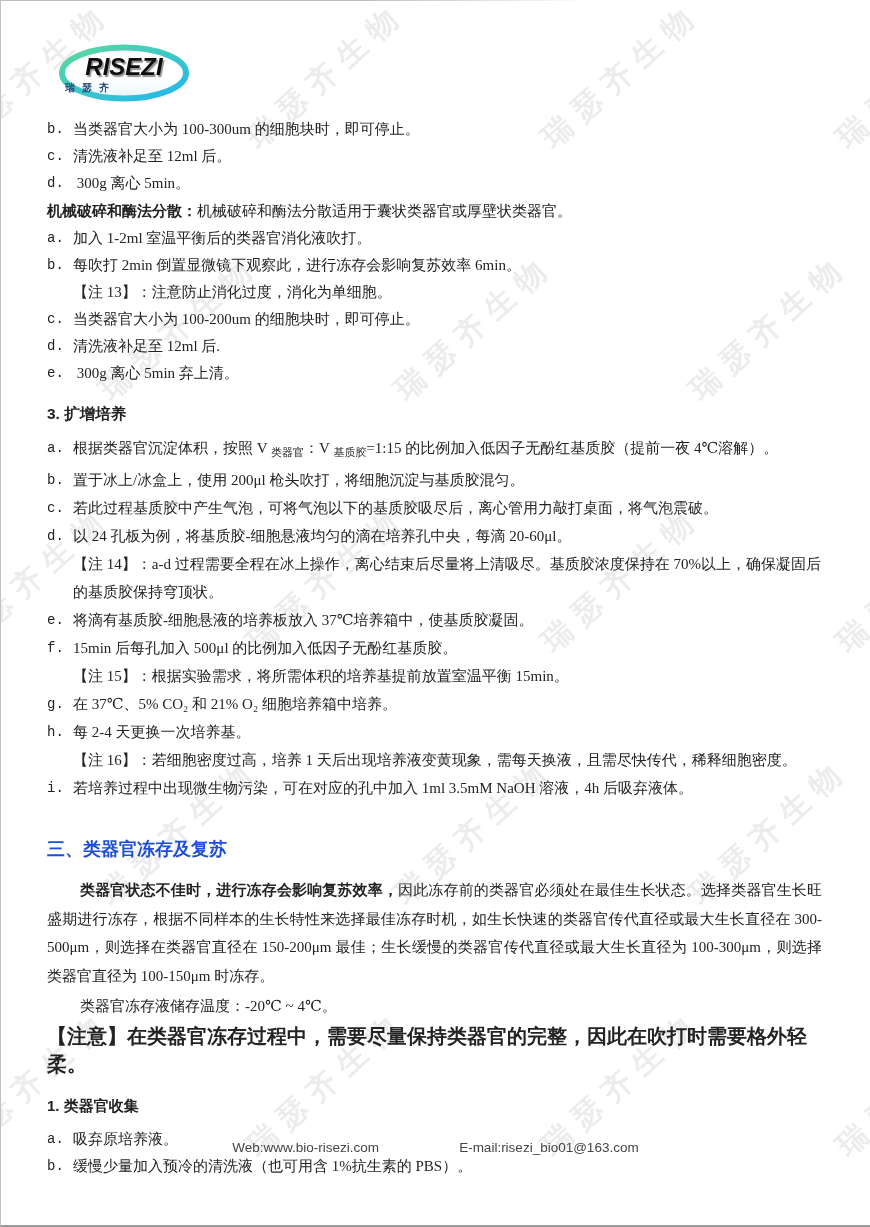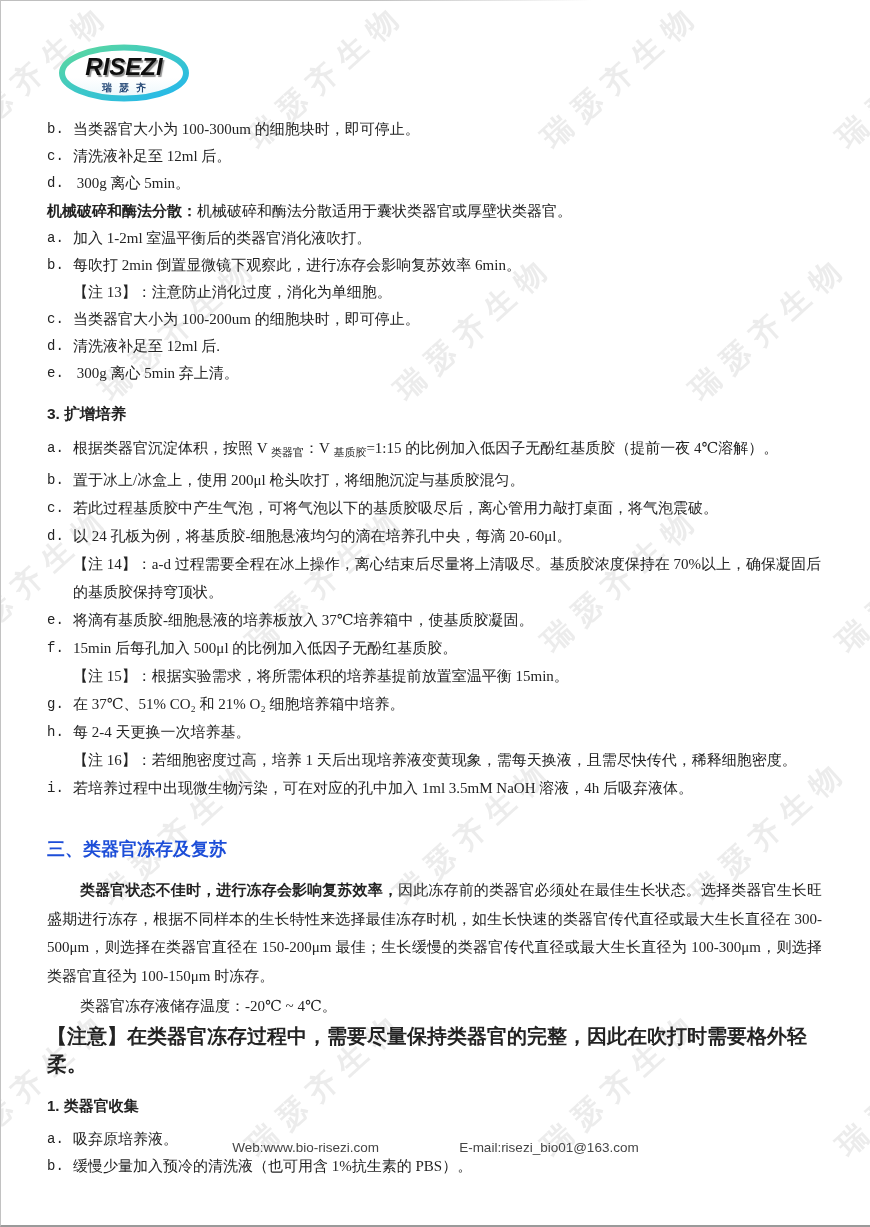--- a/index.html
+++ b/index.html
@@ -18,21 +18,21 @@
     font-family:"Liberation Sans",sans-serif;}
   
   .content{position:relative;z-index:1;padding:0 48px 0 46px;}
   
   .logo{position:relative;width:132px;height:58px;margin:44px 0 14px 11px;}
   .logo svg{position:absolute;inset:0;}
   .logo-brand{position:absolute;left:0;right:0;top:9px;text-align:center;
     font-family:"Liberation Sans",sans-serif;font-style:italic;font-weight:bold;
     font-size:24px;letter-spacing:0px;color:#0e0e0e;
     text-shadow:1.5px 1.5px 1px rgba(110,110,110,0.75);}
-  .logo-cn{position:absolute;left:0;right:0;top:37px;text-align:center;
+  .logo-cn{position:absolute;left:0;right:0;top:37px;
     font-family:"Liberation Sans",sans-serif;font-size:10px;font-weight:bold;
     color:#274a78;letter-spacing:7px;text-indent:7px;}
   
   .li{display:flex;line-height:27px;font-size:15px;}
   .li .lbl{flex:0 0 26px;font-family:"Liberation Mono","DejaVu Sans Mono",monospace;font-size:14px;}
   .li .txt{flex:1;white-space:pre-wrap;}
   .li.note .txt{white-space:normal;}
   .sec3 .li{line-height:28px;}
   .bold{font-weight:bold;font-family:"Liberation Sans",sans-serif;}
   .h-mech{line-height:27px;font-size:15px;}
@@ -170,21 +170,21 @@
       <div class="li">
           <span class="lbl">f.</span>
           <span class="txt">15min 后每孔加入 500μl 的比例加入低因子无酚红基质胶。</span>
         </div>
       <div class="li note">
           <span class="lbl"></span>
           <span class="txt">【注 15】：根据实验需求，将所需体积的培养基提前放置室温平衡 15min。</span>
         </div>
       <div class="li">
           <span class="lbl">g.</span>
-          <span class="txt">在 37℃、51% CO₂ 和 21% O₂ 细胞培养箱中培养。</span>
+          <span class="txt">在 37℃、5% CO₂ 和 21% O₂ 细胞培养箱中培养。</span>
         </div>
       <div class="li">
           <span class="lbl">h.</span>
           <span class="txt">每 2-4 天更换一次培养基。</span>
         </div>
       <div class="li note">
           <span class="lbl"></span>
           <span class="txt">【注 16】：若细胞密度过高，培养 1 天后出现培养液变黄现象，需每天换液，且需尽快传代，稀释细胞密度。</span>
         </div>
       <div class="li">

